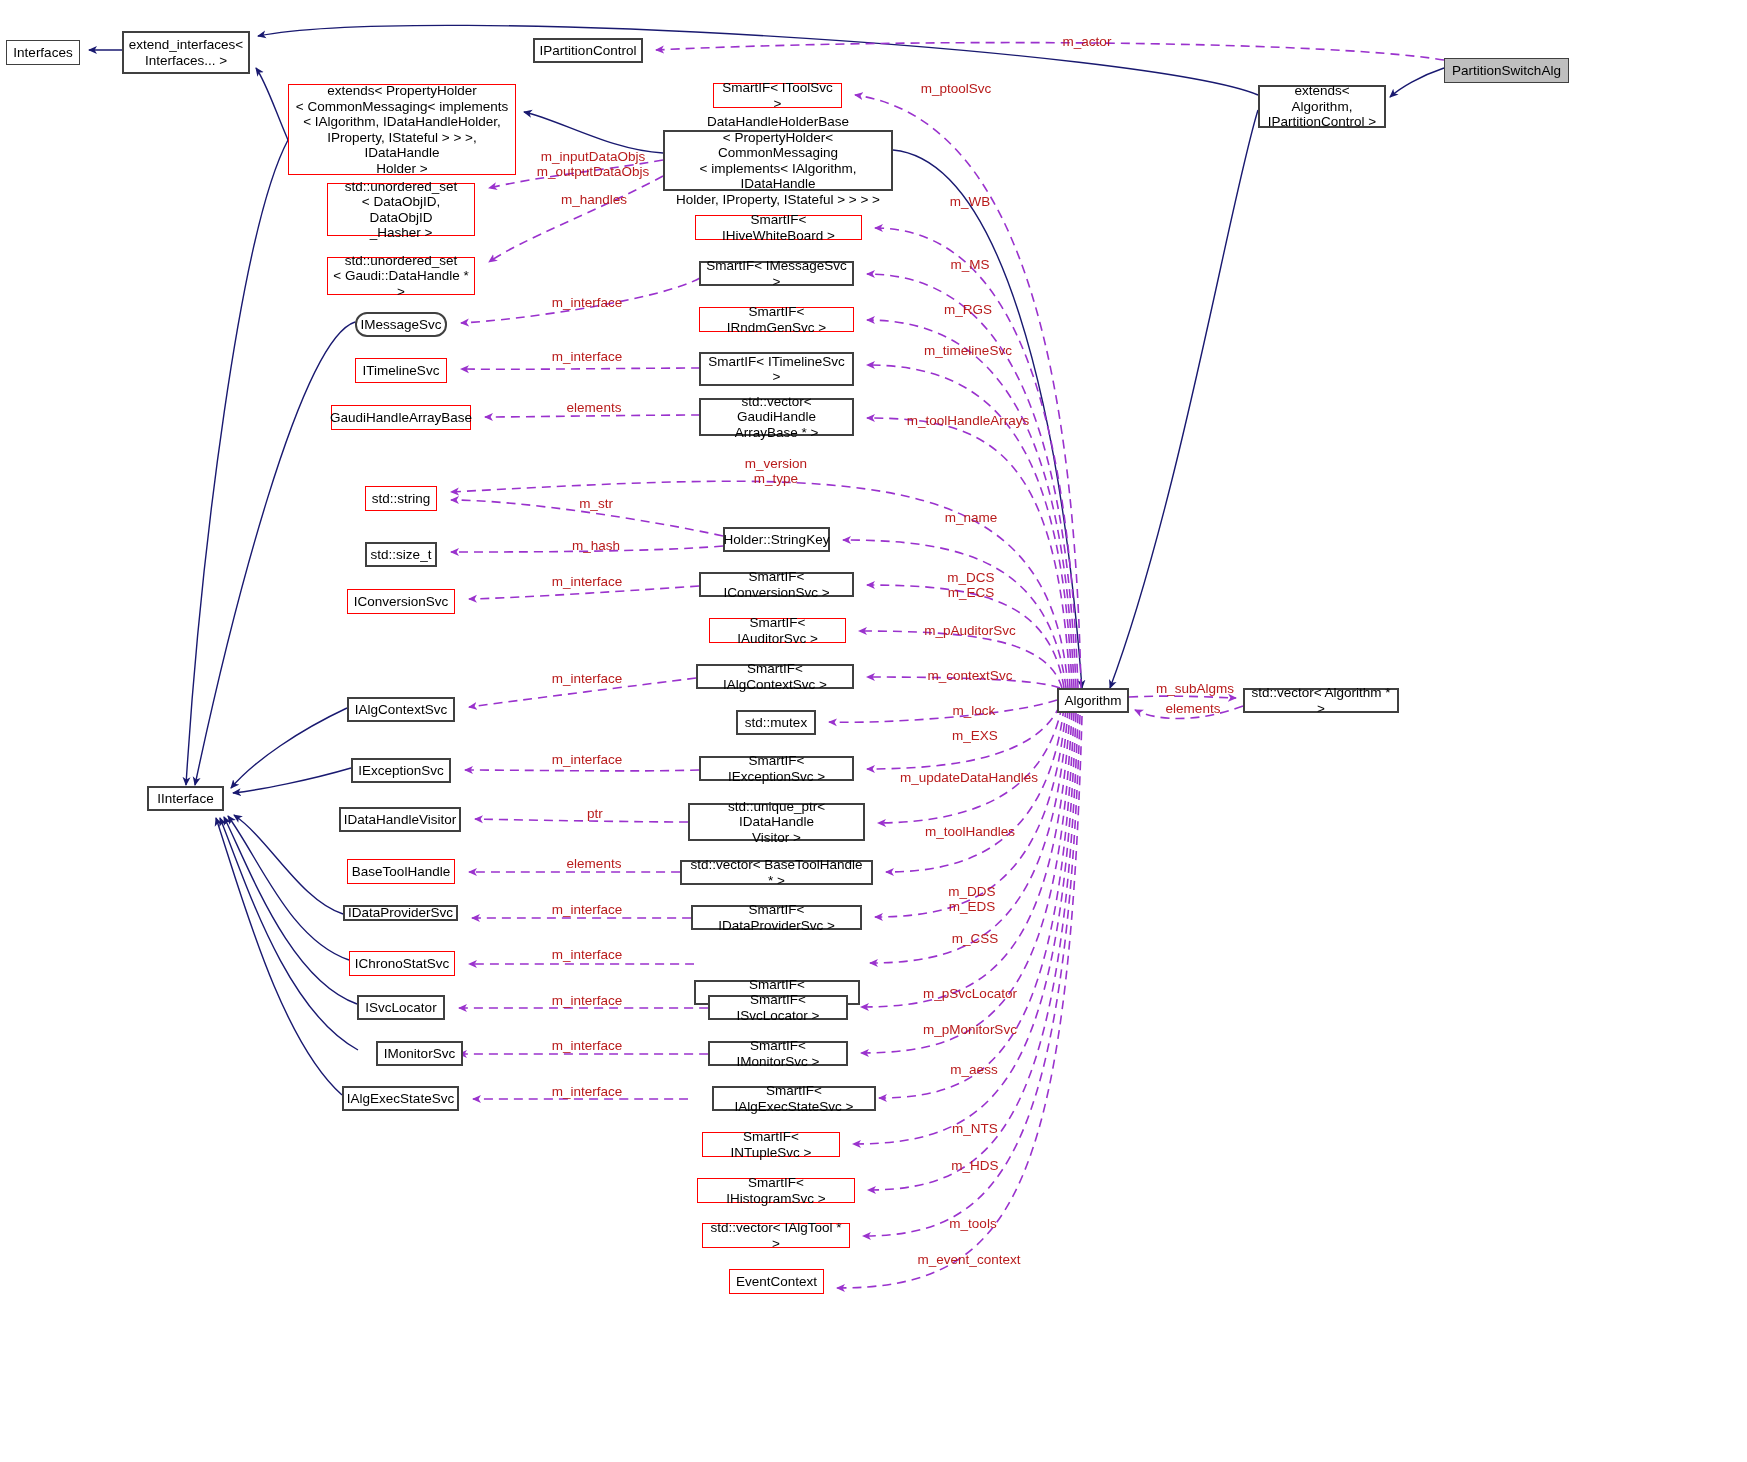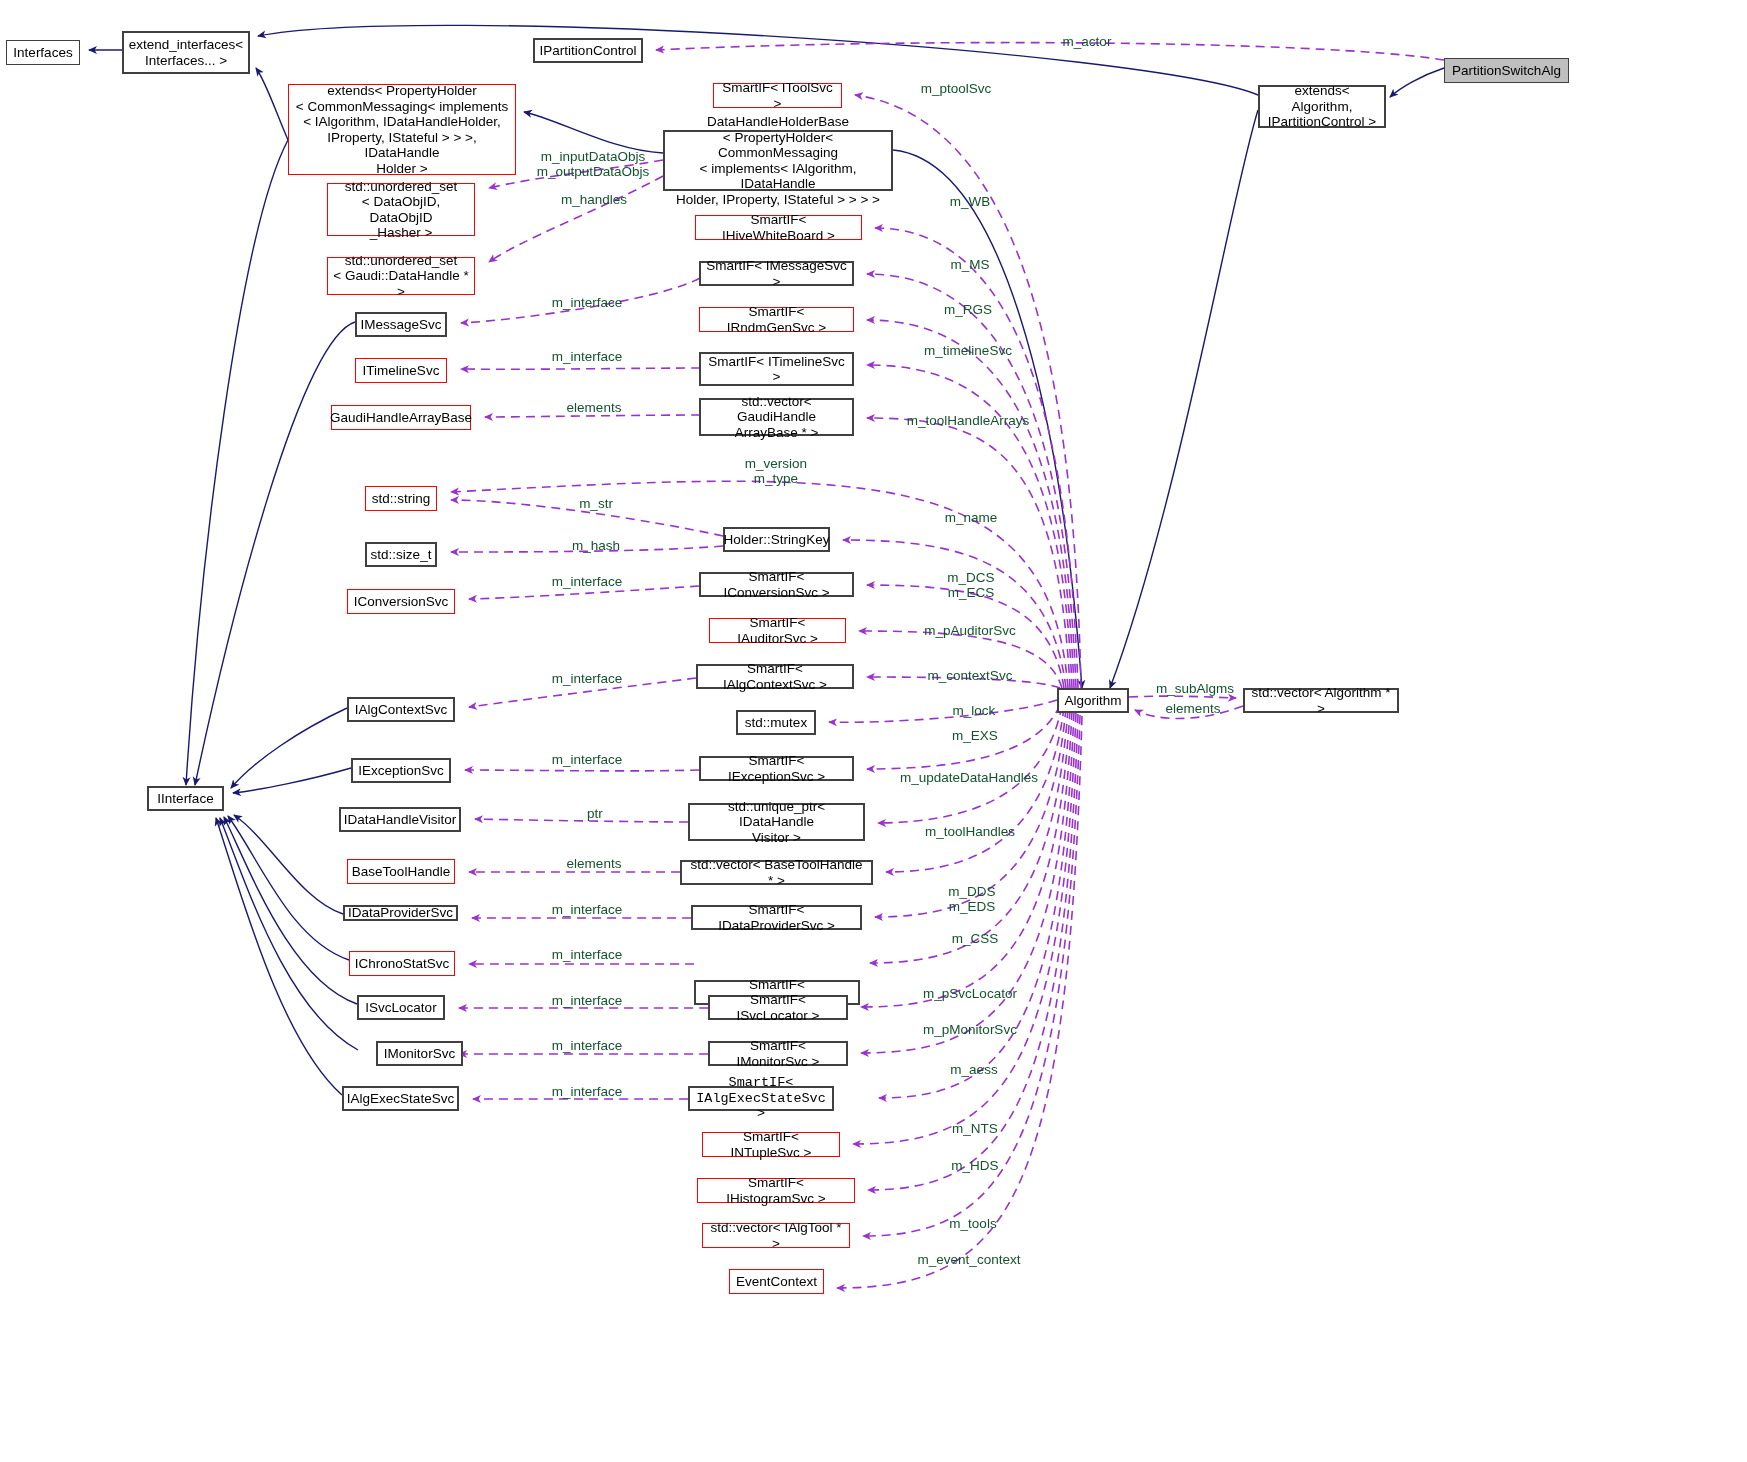--- a/index.html
+++ b/index.html
@@ -22,21 +22,21 @@
     white-space:pre-line;
     z-index:3;
   }
   .node.red{border:1px solid #ff0000;}
   .node.thick{border:2px solid #404040;}
   .node.root{background:#bfbfbf;border:1px solid #404040;}
   .elabel{
     position:absolute;
     font-size:13.5px;
     line-height:15px;
-    color:#14532d;
+    color:#b91c1c;
     white-space:pre-line;
     text-align:center;
     z-index:4;
     background:transparent;
   }
 </style>
 </head>
 <body>
 
 <div id="canvas">
@@ -136,21 +136,21 @@
 &lt; PropertyHolder&lt; CommonMessaging
 &lt; implements&lt; IAlgorithm, IDataHandle
 Holder, IProperty, IStateful &gt; &gt; &gt; &gt;</div>
       <div class="node red" style="left: 327px; top: 183px; width: 148px; height: 53px;">std::unordered_set
 &lt; DataObjID, DataObjID
 _Hasher &gt;</div>
       <div class="node red" style="left: 695px; top: 215px; width: 167px; height: 25px;">SmartIF&lt; IHiveWhiteBoard &gt;</div>
       <div class="node red" style="left: 327px; top: 257px; width: 148px; height: 38px;">std::unordered_set
 &lt; Gaudi::DataHandle * &gt;</div>
       <div class="node thick" style="left: 699px; top: 261px; width: 155px; height: 25px;">SmartIF&lt; IMessageSvc &gt;</div>
-      <div class="node thick" style="left: 355px; top: 312px; width: 92px; height: 25px;">IMessageSvc</div>
+      <div class="node thick" style="left: 355px; top: 312px; width: 92px; height: 25px; border-radius: 12px;">IMessageSvc</div>
       <div class="node red" style="left: 699px; top: 307px; width: 155px; height: 25px;">SmartIF&lt; IRndmGenSvc &gt;</div>
       <div class="node red" style="left: 355px; top: 358px; width: 92px; height: 25px;">ITimelineSvc</div>
       <div class="node thick" style="left: 699px; top: 352px; width: 155px; height: 34px;">SmartIF&lt; ITimelineSvc &gt;</div>
       <div class="node red" style="left: 331px; top: 405px; width: 140px; height: 25px;">GaudiHandleArrayBase</div>
       <div class="node thick" style="left: 699px; top: 398px; width: 155px; height: 38px;">std::vector&lt; GaudiHandle
 ArrayBase * &gt;</div>
       <div class="node red" style="left: 365px; top: 486px; width: 72px; height: 25px;">std::string</div>
       <div class="node thick" style="left: 723px; top: 527px; width: 107px; height: 25px;">Holder::StringKey</div>
       <div class="node thick" style="left: 365px; top: 542px; width: 72px; height: 25px;">std::size_t</div>
       <div class="node red" style="left: 347px; top: 589px; width: 108px; height: 25px;">IConversionSvc</div>
@@ -171,21 +171,21 @@
       <div class="node thick" style="left: 680px; top: 860px; width: 193px; height: 25px;">std::vector&lt; BaseToolHandle * &gt;</div>
       <div class="node thick" style="left: 343px; top: 905px; width: 115px; height: 16px;">IDataProviderSvc</div>
       <div class="node thick" style="left: 691px; top: 905px; width: 171px; height: 25px;">SmartIF&lt; IDataProviderSvc &gt;</div>
       <div class="node red" style="left: 349px; top: 951px; width: 106px; height: 25px;">IChronoStatSvc</div>
       <div class="node thick" style="left: 694px; top: 951px; width: 166px; height: 25px; margin-top: 29px;">SmartIF&lt; IChronoStatSvc &gt;</div>
       <div class="node thick" style="left: 357px; top: 995px; width: 88px; height: 25px;">ISvcLocator</div>
       <div class="node thick" style="left: 708px; top: 995px; width: 140px; height: 25px;">SmartIF&lt; ISvcLocator &gt;</div>
       <div class="node thick" style="left: 376px; top: 1041px; width: 87px; height: 25px; text-align: center;">IMonitorSvc</div>
       <div class="node thick" style="left: 708px; top: 1041px; width: 140px; height: 25px;">SmartIF&lt; IMonitorSvc &gt;</div>
       <div class="node thick" style="left: 342px; top: 1086px; width: 117px; height: 25px;">IAlgExecStateSvc</div>
-      <div class="node thick" style="left: 688px; top: 1086px; width: 146px; height: 25px; font-family: Liberation Mono, monospace;">SmartIF&lt; IAlgExecStateSvc &gt;</div>
+      <div class="node thick" style="left: 712px; top: 1086px; width: 164px; height: 25px;">SmartIF&lt; IAlgExecStateSvc &gt;</div>
       <div class="node red" style="left: 702px; top: 1132px; width: 138px; height: 25px;">SmartIF&lt; INTupleSvc &gt;</div>
       <div class="node red" style="left: 697px; top: 1178px; width: 158px; height: 25px;">SmartIF&lt; IHistogramSvc &gt;</div>
       <div class="node red" style="left: 702px; top: 1223px; width: 148px; height: 25px;">std::vector&lt; IAlgTool * &gt;</div>
       <div class="node red" style="left: 729px; top: 1269px; width: 95px; height: 25px;">EventContext</div>
     </div>
 
   <div id="labels-layer">
       <div class="elabel" style="left: 1042px; top: 34px; width: 90px;">m_actor</div>
       <div class="elabel" style="left: 901px; top: 81px; width: 110px;">m_ptoolSvc</div>
       <div class="elabel" style="left: 528px; top: 149px; width: 130px;">m_inputDataObjs

